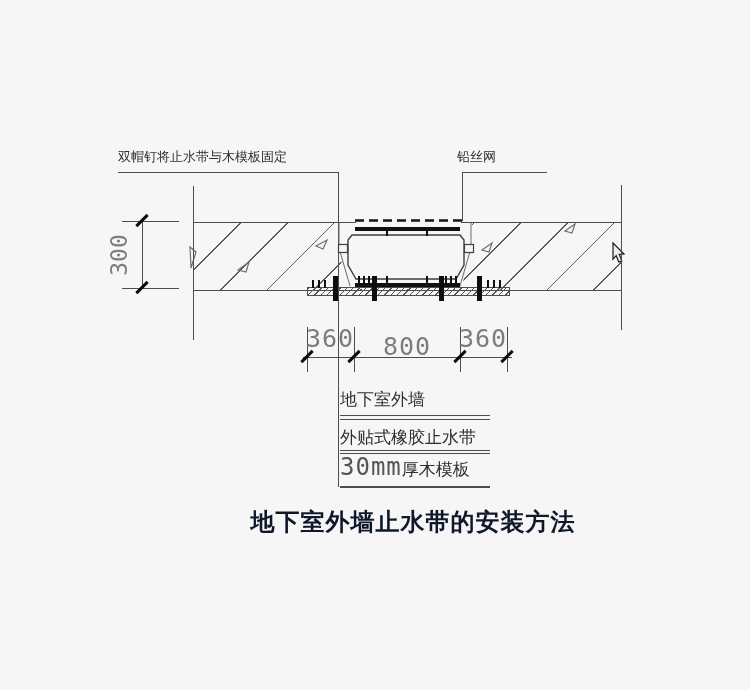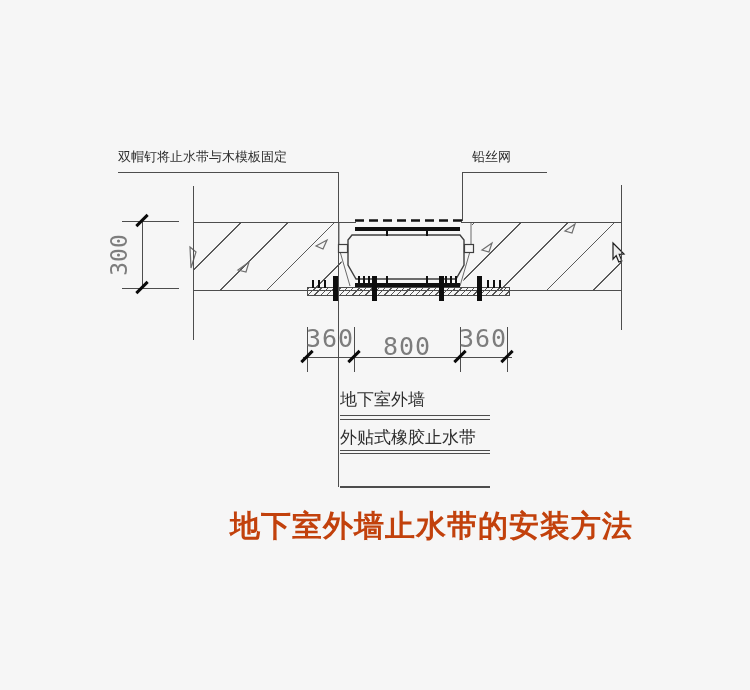--- a/index.html
+++ b/index.html
@@ -37,22 +37,22 @@
 
   .cjk{position:absolute;color:#2e2e2e;font-size:13px;line-height:22px;white-space:nowrap;}
   .dimtxt{position:absolute;font-family:"DejaVu Sans Mono",monospace;color:#7d7d7d;
           font-size:25px;line-height:25px;letter-spacing:1px;text-align:center;width:80px;}
   .dim300{position:absolute;left:89px;top:243px;width:60px;height:24px;text-align:center;
           font-family:"DejaVu Sans Mono",monospace;color:#7d7d7d;font-size:23px;line-height:24px;
           transform:rotate(-90deg);}
   .legendtxt{position:absolute;left:340px;width:150px;text-align:left;color:#2e2e2e;
              font-size:17px;line-height:22px;white-space:nowrap;}
   .legendnum{font-family:"DejaVu Sans Mono",monospace;font-size:24px;color:#555;letter-spacing:1px;}
-  .title{position:absolute;left:230px;top:506px;width:350px;text-align:center;
-         color:#c2410c;font-size:30px;font-weight:bold;letter-spacing:1px;white-space:nowrap;}
+  .title{position:absolute;left:238px;top:506px;width:350px;text-align:center;
+         color:#0f172a;font-size:24px;font-weight:bold;letter-spacing:1px;white-space:nowrap;}
 
   .z1{z-index:1}.z2{z-index:2}.z3{z-index:3}.z5{z-index:5}
   svg.overlay{position:absolute;left:0;top:0;z-index:4;pointer-events:none;}
 </style>
 </head>
 <body>
 
 <div id="canvas">
 
   <div class="wall z1"></div>
@@ -108,28 +108,29 @@
   <div class="hl z5" style="left:303px;top:357px;width:209px;"></div>
   <div class="tick z5" style="left:299px;top:355px;"></div>
   <div class="tick z5" style="left:346px;top:355px;"></div>
   <div class="tick z5" style="left:452px;top:355px;"></div>
   <div class="tick z5" style="left:499px;top:355px;"></div>
   <div class="dimtxt z5" style="left:290px;top:326px;">360</div>
   <div class="dimtxt z5" style="left:367px;top:334px;">800</div>
   <div class="dimtxt z5" style="left:443px;top:326px;">360</div>
 
   <div class="cjk z5" style="left:118px;top:146px;">双帽钉将止水带与木模板固定</div>
-  <div class="cjk z5" style="left:472px;top:146px;">铅丝网</div>
+  <div class="cjk z5" style="left:457px;top:146px;">铅丝网</div>
 
   <div class="legendtxt z5" style="top:388px;">地下室外墙</div>
   <div class="hl z5" style="left:340px;top:415px;width:150px;"></div>
   <div class="hl z5" style="left:340px;top:419px;width:150px;"></div>
   <div class="legendtxt z5" style="top:426px;">外贴式橡胶止水带</div>
   <div class="hl z5" style="left:340px;top:450px;width:150px;"></div>
   <div class="hl z5" style="left:340px;top:453px;width:150px;"></div>
+  <div class="legendtxt z5" style="top:456px;"><span class="legendnum">30mm</span><span>厚木模板</span></div>
   <div class="hl z5" style="left:340px;top:486px;width:150px;height:2px;"></div>
 
   <div class="title z5">地下室外墙止水带的安装方法</div>
 
   <svg class="overlay" width="750" height="690" viewBox="0 0 750 690">
 
     <path d="M339,222 L339,248 L350,286 M471,222 L471,248 L460,286" stroke="#6a6a6a" stroke-width="1" fill="none"></path>
 
     <path d="M338,222.5 H356 M461,222.5 H472" stroke="#4d4d4d" stroke-width="1" fill="none"></path>
 

